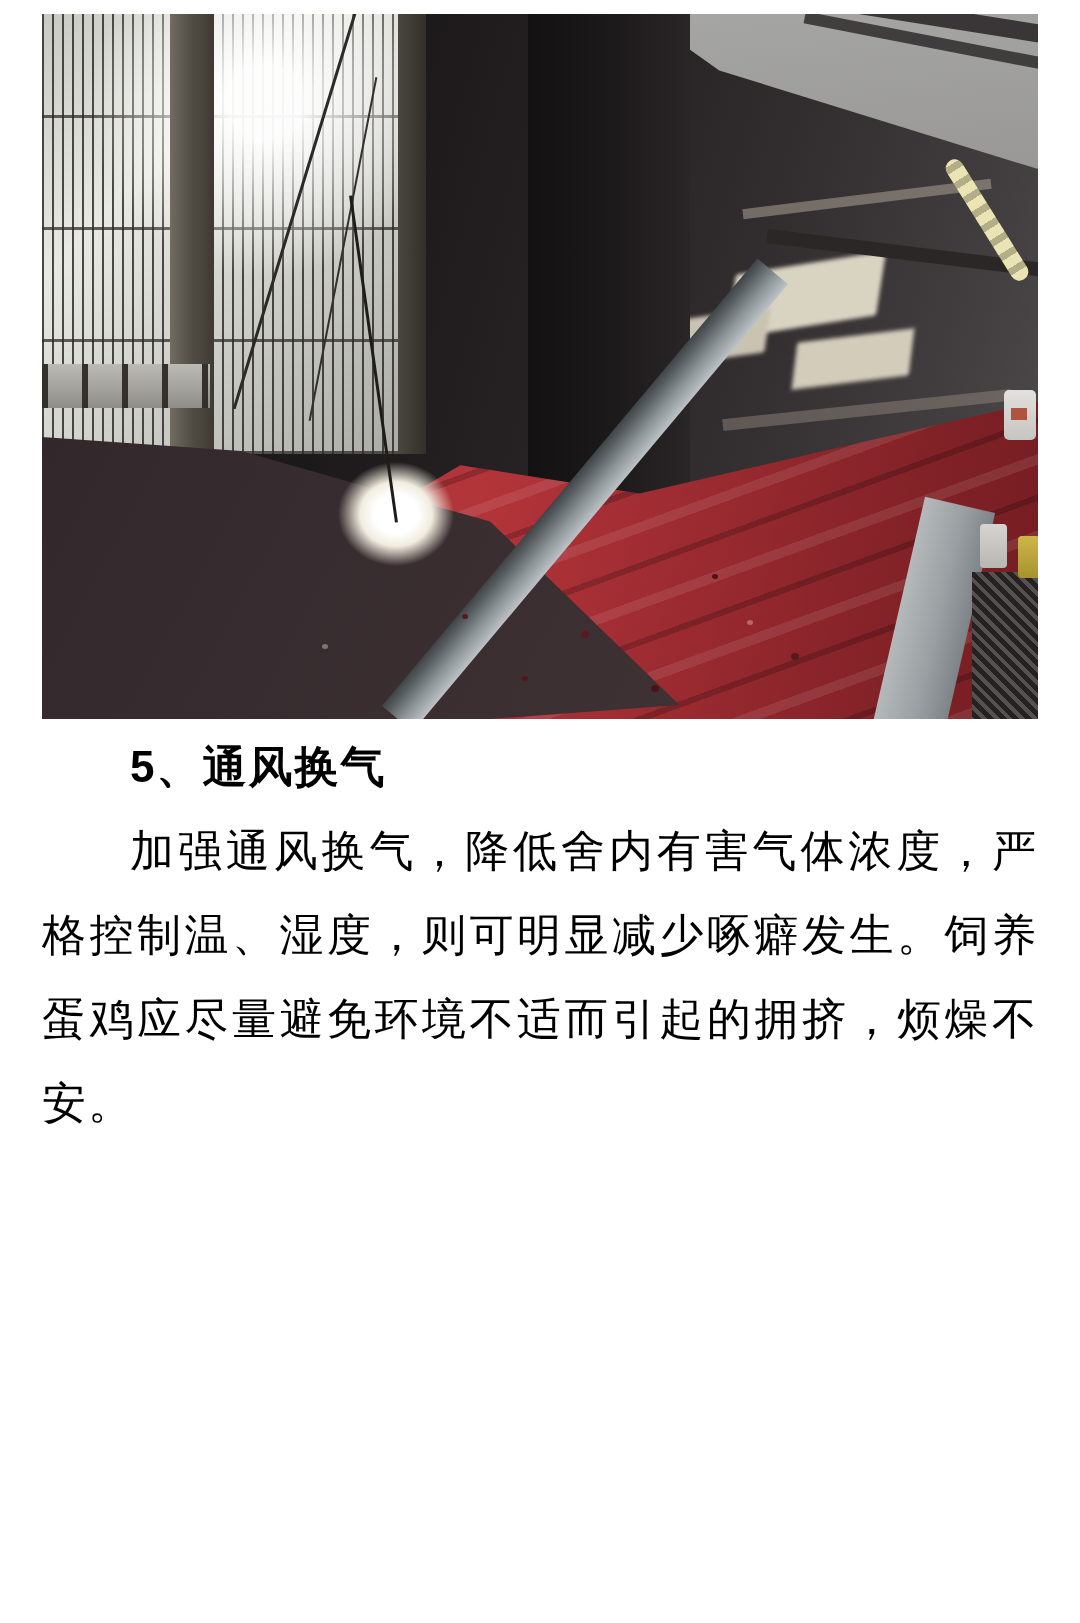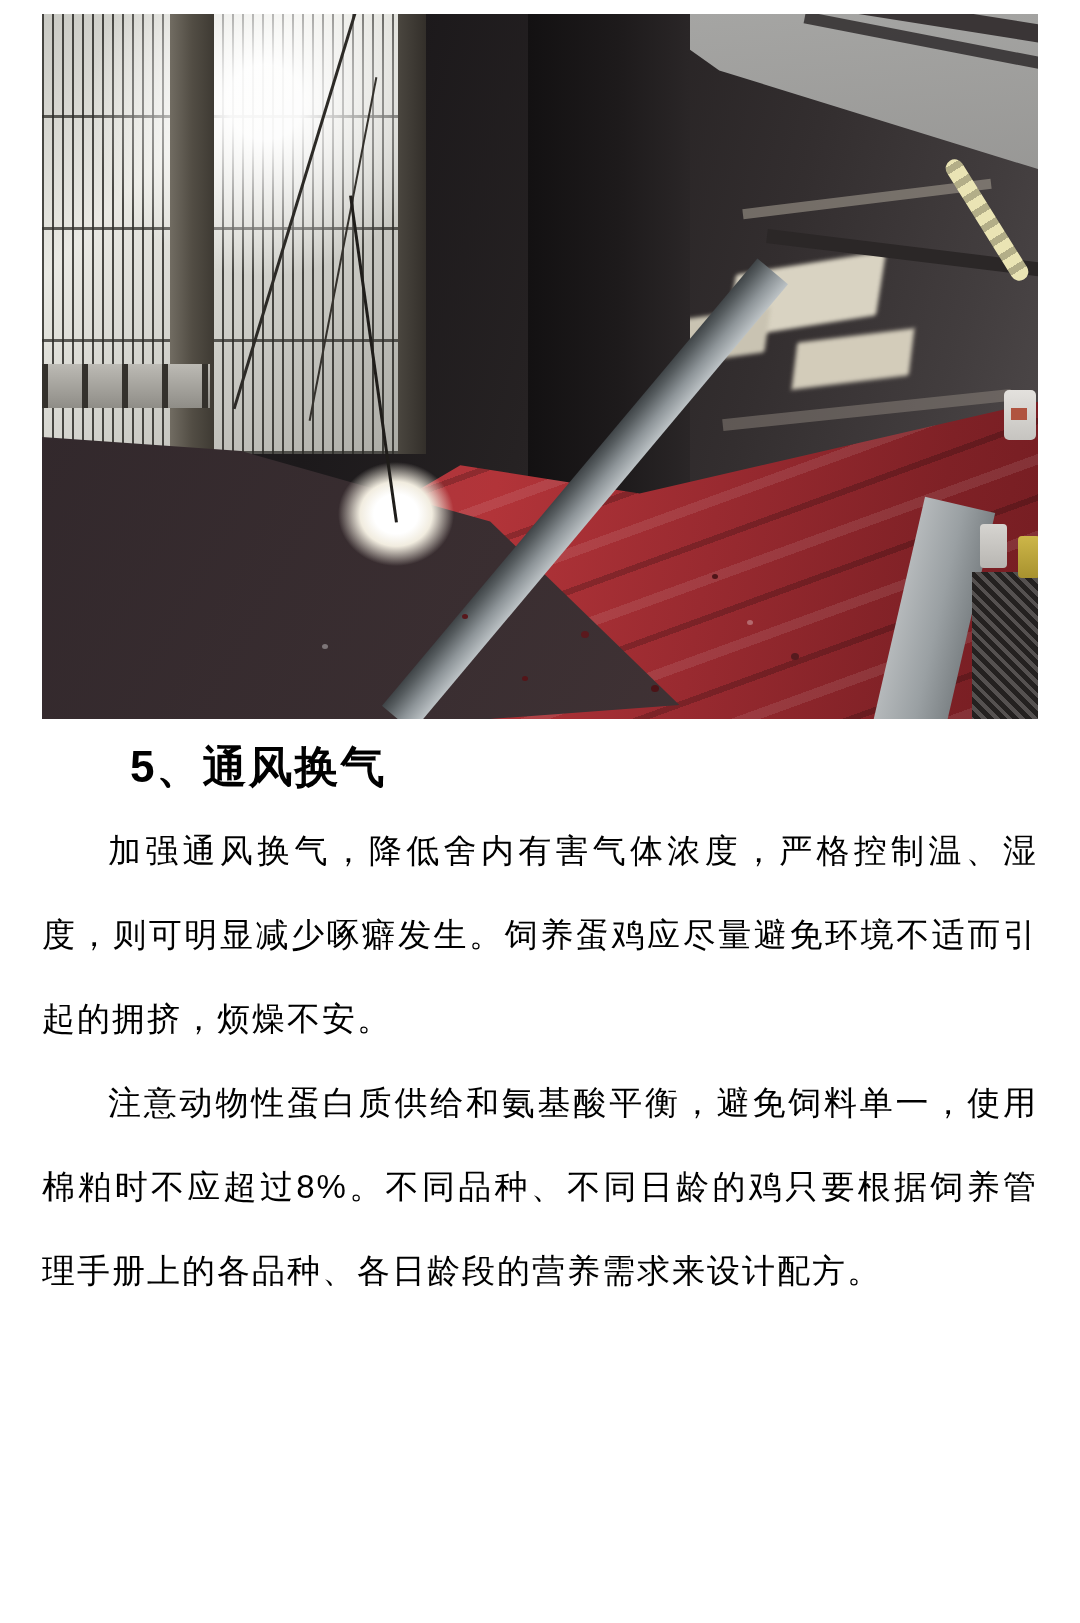--- a/index.html
+++ b/index.html
@@ -153,21 +153,21 @@
     margin: 6px 0 0 0;
     font-size: 44px;
     line-height: 84px;
     font-weight: 700;
     text-indent: 2em;
     letter-spacing: 2px;
     color: #000;
   }
   .body-paragraph {
     margin: 0;
-    font-size: 33px;
+    font-size: 44px;
     line-height: 84px;
     font-weight: 400;
     text-indent: 2em;
     letter-spacing: 2px;
     text-align: justify;
     color: #000;
   }
 </style>
 </head>
 <body>
@@ -205,16 +205,15 @@
     <div class="ph-bottle-w1"></div>
     <div class="ph-bottle-w2"></div>
     <div class="ph-bottle-y"></div>
     <div class="ph-auger"></div>
     <div class="ph-specks"></div>
   </figure>
 
   <section class="article">
     <h2 class="section-heading">5、通风换气</h2>
     <p class="body-paragraph">加强通风换气，降低舍内有害气体浓度，严格控制温、湿度，则可明显减少啄癖发生。饲养蛋鸡应尽量避免环境不适而引起的拥挤，烦燥不安。</p>
-    <p class="body-paragraph">注意动物性蛋白质供给和氨基酸平衡，避免饲料单一，使用棉粕时不应超过8%。不同品种、不同日龄的鸡只要根据饲养管理手册上的各品种、各日龄段的营养需求来设计配方。</p>
   </section>
 
 </div>
 
 </body></html>

